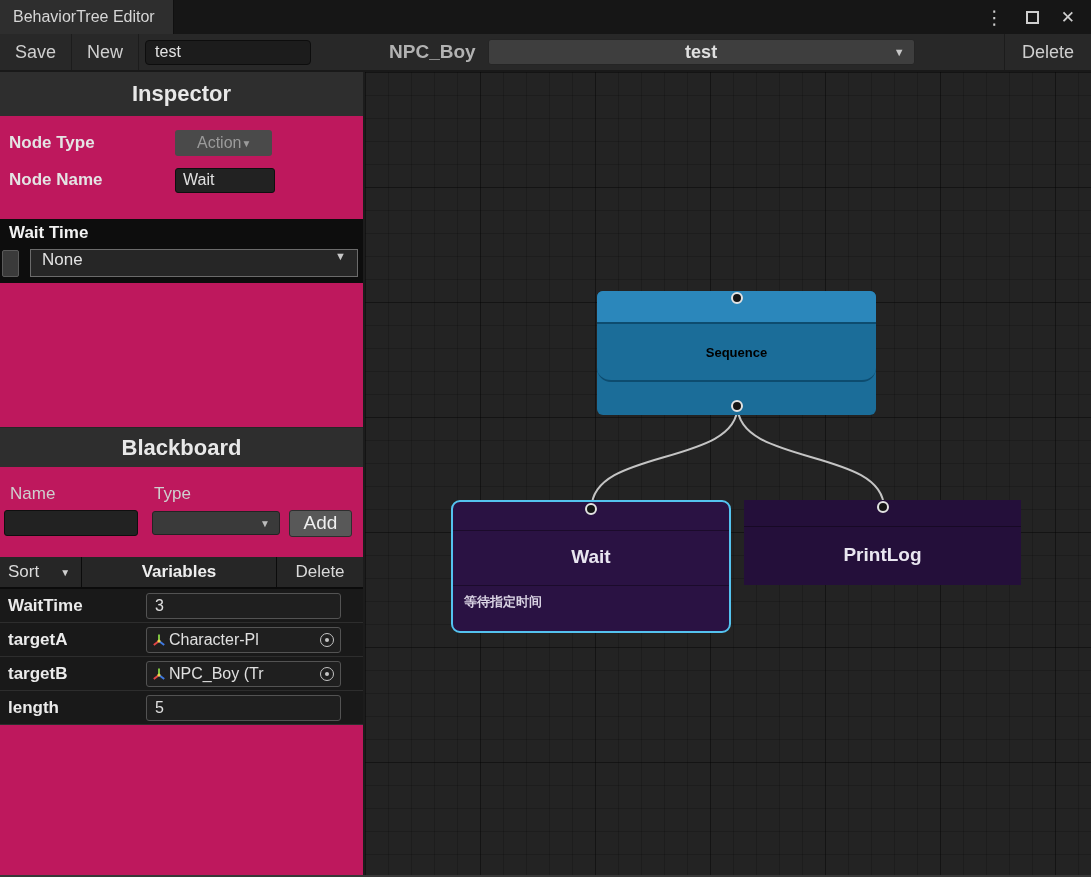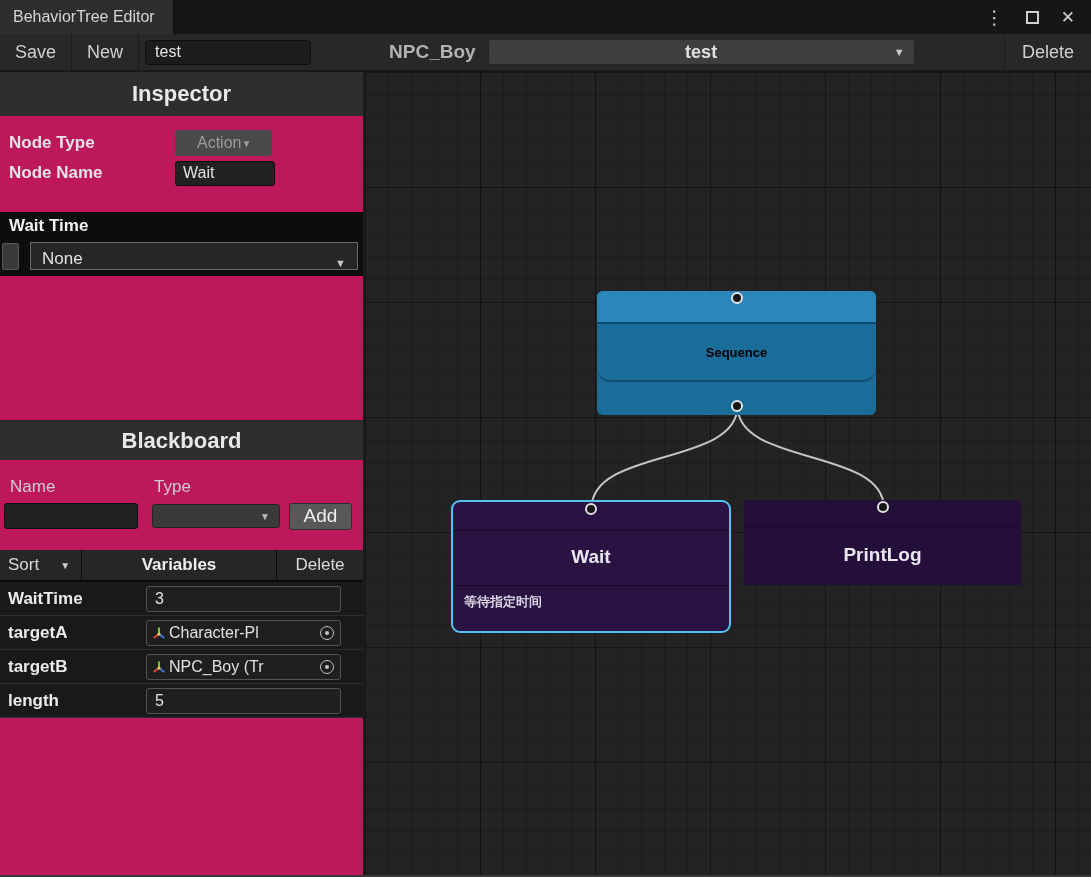--- a/index.html
+++ b/index.html
@@ -50,21 +50,21 @@
   .mini-select .chev { font-size:10px; color:#9b9b9b; }
   .mini-input { width:100px; height:25px; background:#222; border:1px solid #0f0f0f; border-radius:3px;
                 color:#e0e0e0; font-size:16px; padding:0 7px; }
 
   .wait-section { margin-top:24px; background:#0d0d0d; padding-bottom:4px; }
   .wait-title { height:28px; display:flex; align-items:center; padding:0 9px; font-weight:bold;
                 font-size:17px; color:#f2f2f2; }
   .wait-row { display:flex; align-items:center; gap:11px; padding:0 5px 0 2px; height:32px; }
   .obj-box { width:17px; height:27px; background:#3a3a3a; border:1px solid #5a5a5a; border-radius:2px; }
   .wait-select { flex:1; height:28px; background:#262626; border:1px solid #6b6b6b; border-radius:0;
-                 display:flex; align-items:flex-end; justify-content:space-between; padding:0 11px;
+                 display:flex; align-items:flex-start; justify-content:space-between; padding:0 11px;
                  font-size:17px; color:#e2e2e2; cursor:default; }
   .wait-select .chev { font-size:11px; color:#c7c7c7; }
 
   .bb-header { margin-top:144px; height:40px; border-top:1px solid #262626; }
 
   .bb-labels { display:flex; margin-top:16px; padding:0 10px; font-size:17px; color:#cfcfcf; height:22px; align-items:center; }
   .bb-labels .lab-name { width:144px; }
   .bb-inputs { display:flex; align-items:center; margin-top:4px; padding:0 4px; height:28px; }
   .bb-name-input { width:134px; height:26px; background:#222; border:1px solid #0f0f0f; border-radius:3px;
                    color:#e0e0e0; font-size:16px; padding:0 7px; }
@@ -164,21 +164,21 @@
     </div>
 
     <div class="prop-row" style="margin-top:12px;">
       <span class="prop-label">Node Type</span>
       <div class="mini-select">
         <span>Action</span>
         <span class="chev">▼</span>
       </div>
     </div>
 
-    <div class="prop-row" style="">
+    <div class="prop-row" style="margin-top:7px;">
       <span class="prop-label">Node Name</span>
       <input class="mini-input" value="Wait" style="">
     </div>
 
     <div class="wait-section">
       <div class="wait-title">Wait Time</div>
       <div class="wait-row">
         <span class="obj-box"></span>
         <div class="wait-select">
           <span>None</span>

